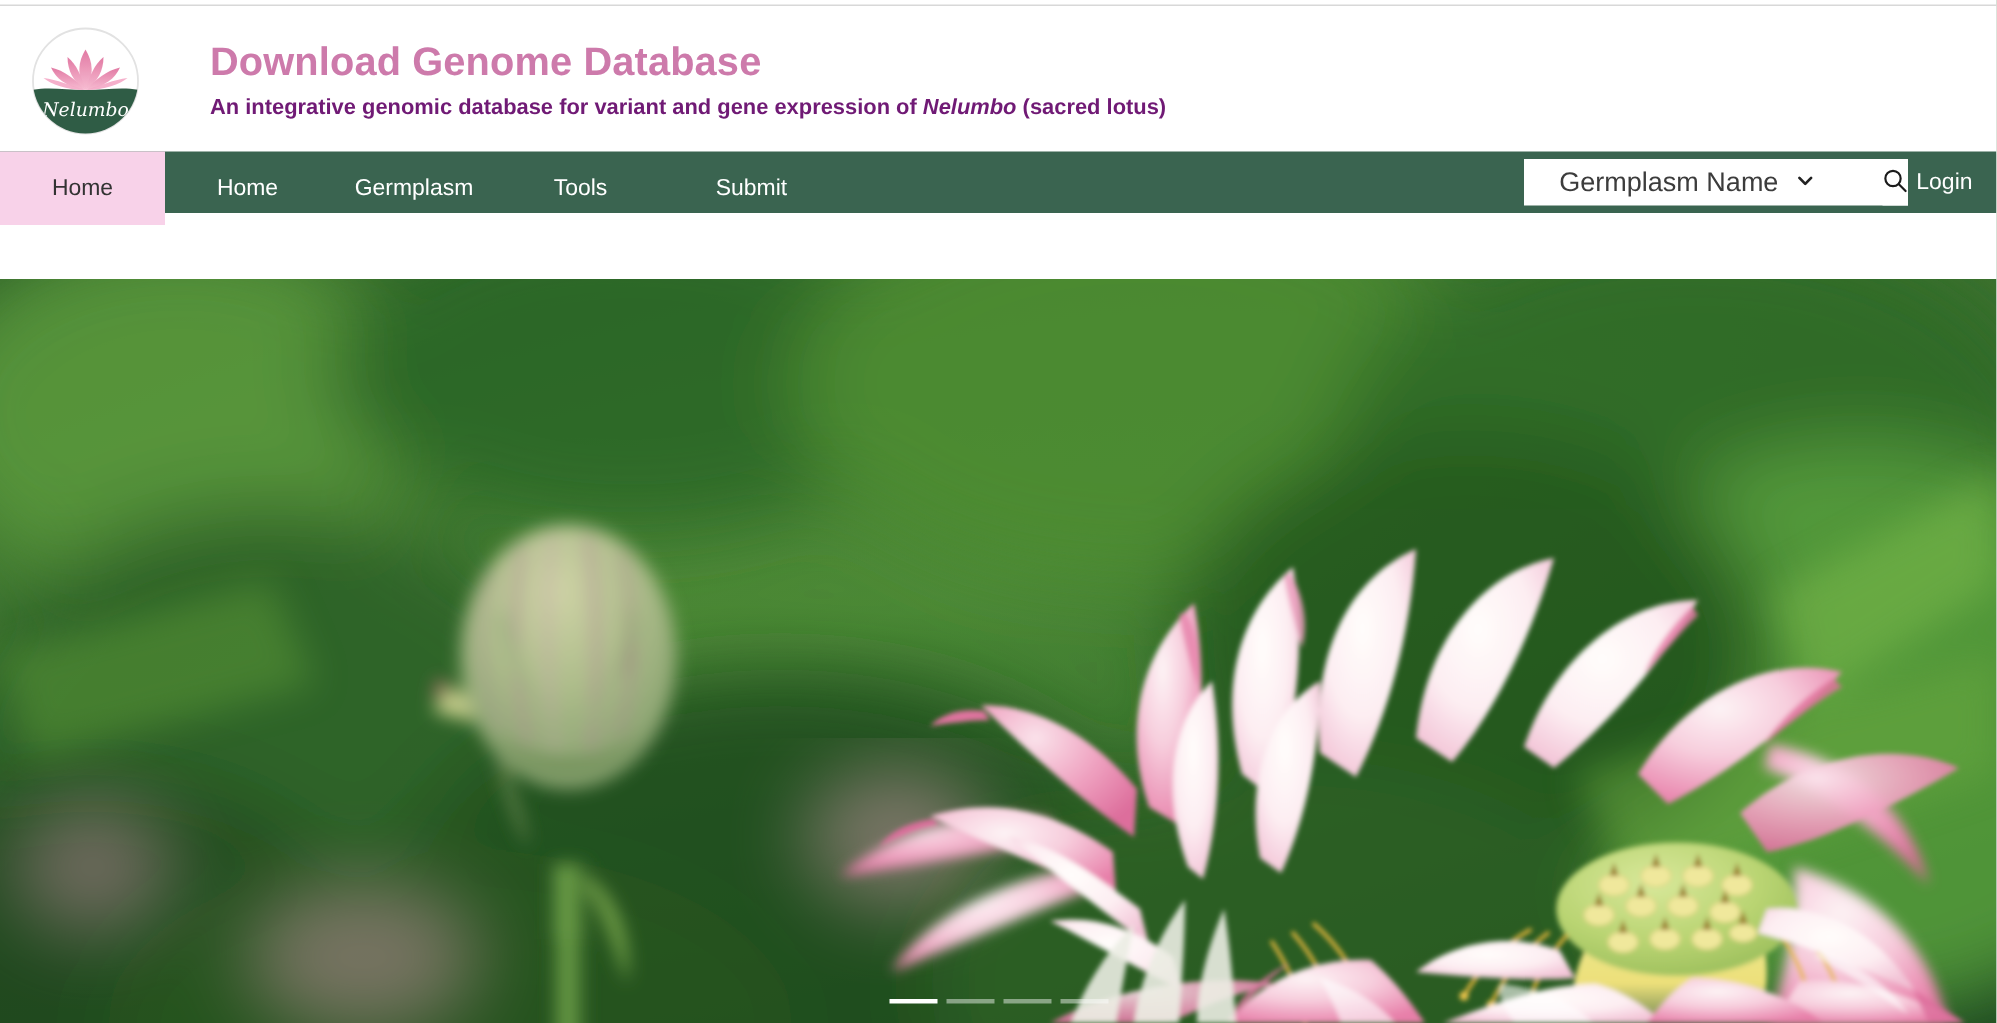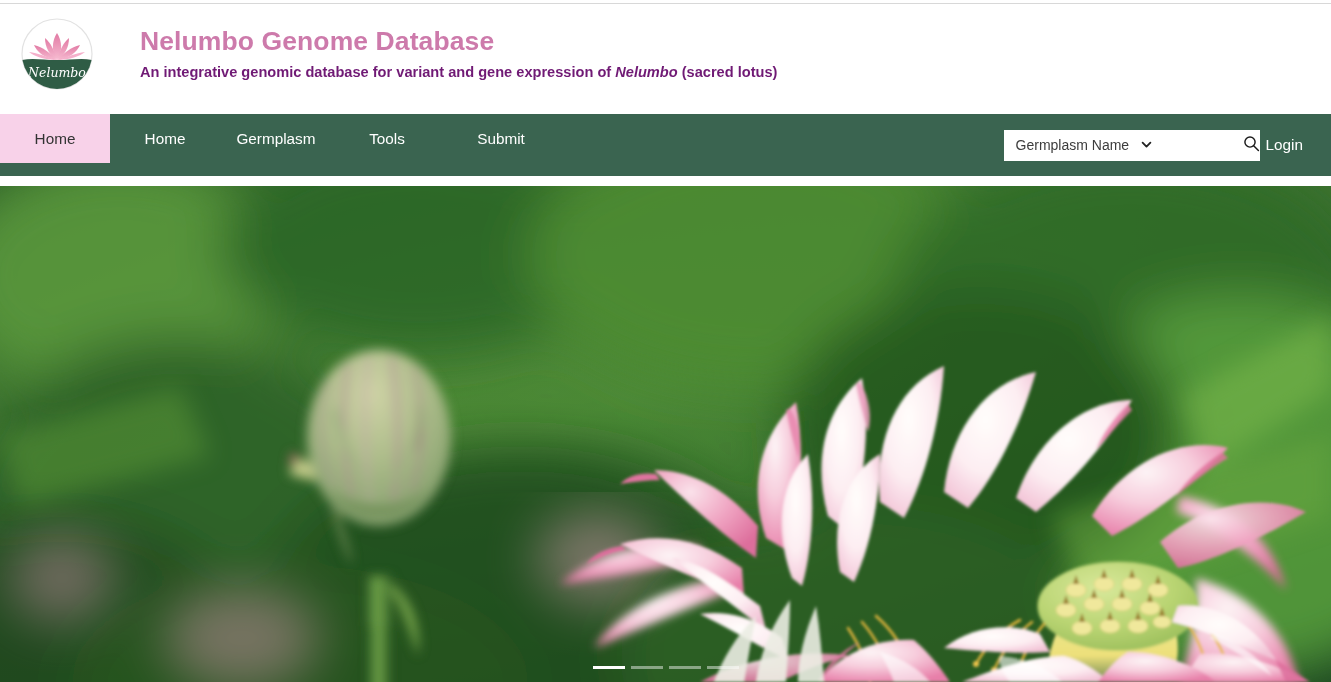--- a/index.html
+++ b/index.html
@@ -66,23 +66,23 @@
     font-weight: bold;
     color: #701a75;
     line-height: 1.2;
     white-space: nowrap;
   }
   .site-subtitle i { font-style: italic; }
 
   
   .navbar {
     position: absolute;
-    top: 114px; left: 0;
+    top: 101px; left: 0;
     width: 1331px;
-    height: 62px;
+    height: 41px;
     background: #3a6450;
     display: flex;
     align-items: stretch;
   }
 
   .nav-item {
     display: flex;
     align-items: center;
     justify-content: center;
     color: #ffffff;
@@ -113,22 +113,22 @@
     width: 256px;
     height: 31px;
     background: #ffffff;
     margin-right: 6px;
   }
 
   .search-select {
     display: flex;
     align-items: center;
     gap: 12px;
-    padding-left: 12px;
-    font-size: 14px;
+    padding-left: 24px;
+    font-size: 18px;
     color: #3c3c3c;
     cursor: pointer;
     white-space: nowrap;
   }
 
   .chev {
     display: inline-block;
     width: 11px; height: 11px;
     position: relative;
     top: -1px;
@@ -155,21 +155,21 @@
     display: flex;
     align-items: center;
     justify-content: center;
     cursor: pointer;
   }
 
   .login-link {
     align-self: center;
     color: #ffffff;
     font-size: 15.3px;
-    margin-right: 28px;
+    margin-right: 16px;
     cursor: pointer;
     white-space: nowrap;
   }
 
   
   .hero {
     position: absolute;
     top: 186px; left: 0;
     width: 1331px;
     height: 496px;
@@ -232,21 +232,21 @@
             <path d="M9 35 C 14 39, 24 43, 37 43 C 27 40, 18 36, 9 35 Z"></path>
             <path d="M65 35 C 60 39, 50 43, 37 43 C 47 40, 56 36, 65 35 Z"></path>
           </g>
 
           <text x="37" y="60" text-anchor="middle" font-family="DejaVu Serif, serif" font-style="italic" font-size="12.5" fill="#ffffff">Nelumbo</text>
         </g>
       </svg>
     </div>
 
     <div class="header-text">
-      <div class="site-title">Nelumbo Genome Database</div>
+      <div class="site-title">Download Genome Database</div>
       <div class="site-subtitle">
         <span>An integrative genomic database for variant and gene expression of </span><i>Nelumbo</i><span> (sacred lotus)</span>
       </div>
     </div>
 
   </header>
 
   <nav class="navbar">
 
     <div class="nav-item home">Home</div>

